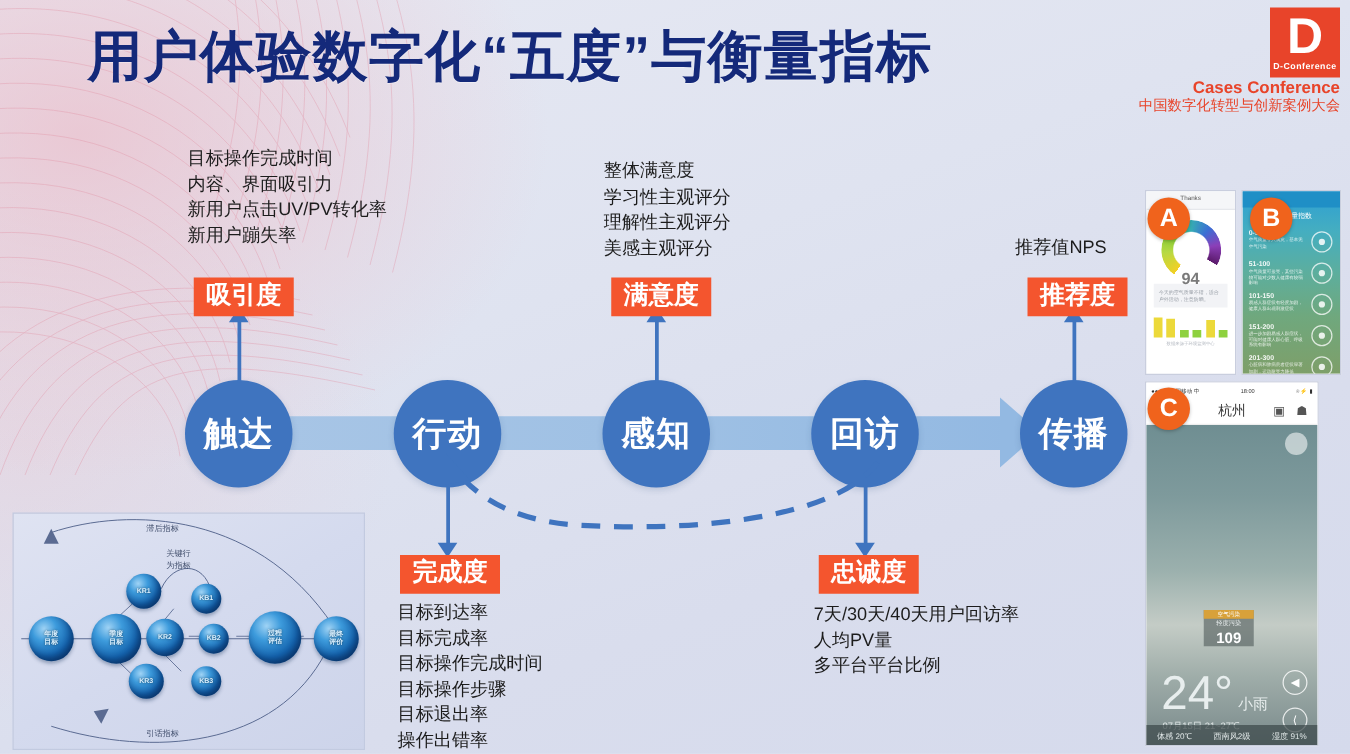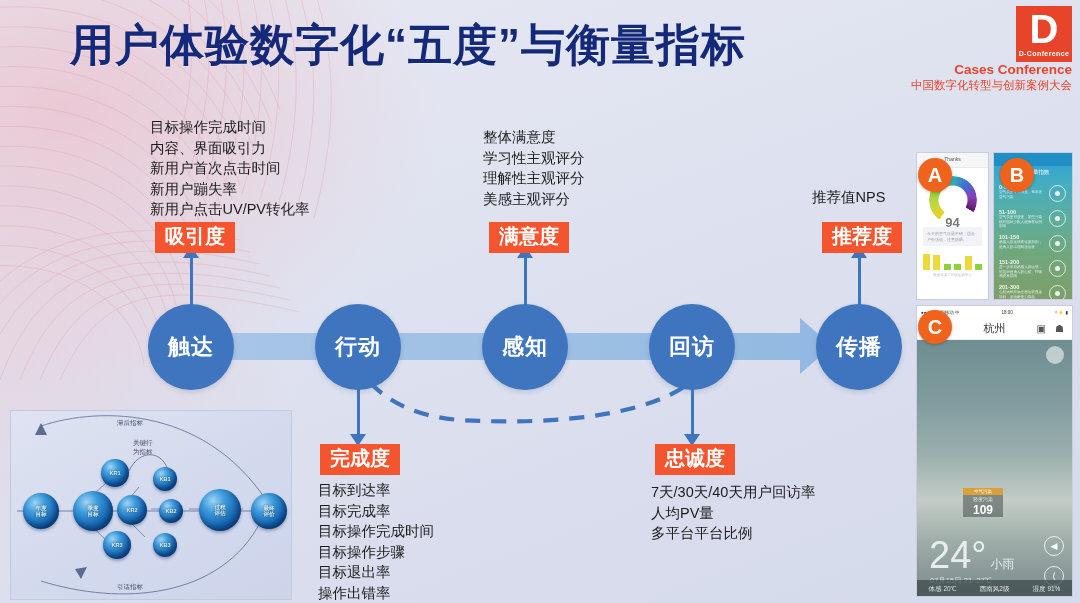--- a/index.html
+++ b/index.html
@@ -45,21 +45,21 @@
     position:absolute; left:160px; top:333px; width:648px; height:27px;
     background:linear-gradient(90deg,#a9c6e6 0%, #9ec0e4 60%, #93b9e2 100%);
   }
   .band-arrow {
     position:absolute; left:800px; top:318px; width:0; height:0;
     border-top:28px solid transparent; border-bottom:28px solid transparent;
     border-left:32px solid #93b9e2;
   }
   .circle {
     position:absolute; width:86px; height:86px; border-radius:50%;
-    background:#3f74bf; color:#fff; font-size:22px; font-weight:bold;
+    background:#3f74bf; color:#fff; font-size:27px; font-weight:bold;
     display:flex; align-items:center; justify-content:center;
     letter-spacing:1px;
     box-shadow:0 2px 5px rgba(40,70,120,.18);
   }
   .c1 { left:148px; top:304px; }
   .c2 { left:315px; top:304px; }
   .c3 { left:482px; top:304px; }
   .c4 { left:649px; top:304px; }
   .c5 { left:816px; top:304px; }
 
@@ -92,21 +92,21 @@
     box-shadow:0 2px 3px rgba(20,50,90,.35), inset -2px -3px 5px rgba(0,20,60,.45);
     color:#d9f0ff; font-size:5.6px; font-weight:bold; text-align:center;
     display:flex; align-items:center; justify-content:center; line-height:6.4px;
   }
   .sphere span { text-shadow:0 0 2px rgba(0,0,0,.6); }
 
   
   .shot { position:absolute; overflow:hidden; background:#fff; border:1px solid #c9cede; }
   .shotA { left:916px; top:152px; width:73px; height:148px; }
   .shotB { left:993px; top:152px; width:80px; height:148px; }
-  .shotC { left:916px; top:305px; width:157px; height:292px; }
+  .shotC { left:916px; top:305px; width:139px; height:292px; }
   .marker {
     position:absolute; width:34px; height:34px; border-radius:50%;
     background:#f0631c; color:#fff; font-size:20px; font-weight:bold;
     display:flex; align-items:center; justify-content:center;
     box-shadow:0 1px 3px rgba(0,0,0,.25);
   }
   .mA { left:918px; top:158px; }
   .mB { left:1000px; top:158px; }
   .mC { left:918px; top:310px; }
 
@@ -239,23 +239,22 @@
     </svg>
 
   <svg class="dashcurve" viewBox="0 0 420 80">
     <path d="M392,22 C360,66 250,78 150,72 C110,69 78,56 56,30" fill="none" stroke="#3f74bf" stroke-width="4.2" stroke-dasharray="15 11" stroke-linecap="butt"></path>
     <polygon points="46,14 66,36 46,40" fill="#3f74bf"></polygon>
   </svg>
 
   <div class="metrics" style="left:150px; top:117px;">
     <div>目标操作完成时间</div>
     <div>内容、界面吸引力</div>
-    <div>新用户首次点击时间</div>
+    <div>新用户点击UV/PV转化率</div>
     <div>新用户蹦失率</div>
-    <div>新用户点击UV/PV转化率</div>
   </div>
   <div class="badge" style="left:155px; top:222px;">吸引度</div>
 
   <div class="metrics" style="left:483px; top:127px;">
     <div>整体满意度</div>
     <div>学习性主观评分</div>
     <div>理解性主观评分</div>
     <div>美感主观评分</div>
   </div>
   <div class="badge" style="left:489px; top:222px;">满意度</div>

